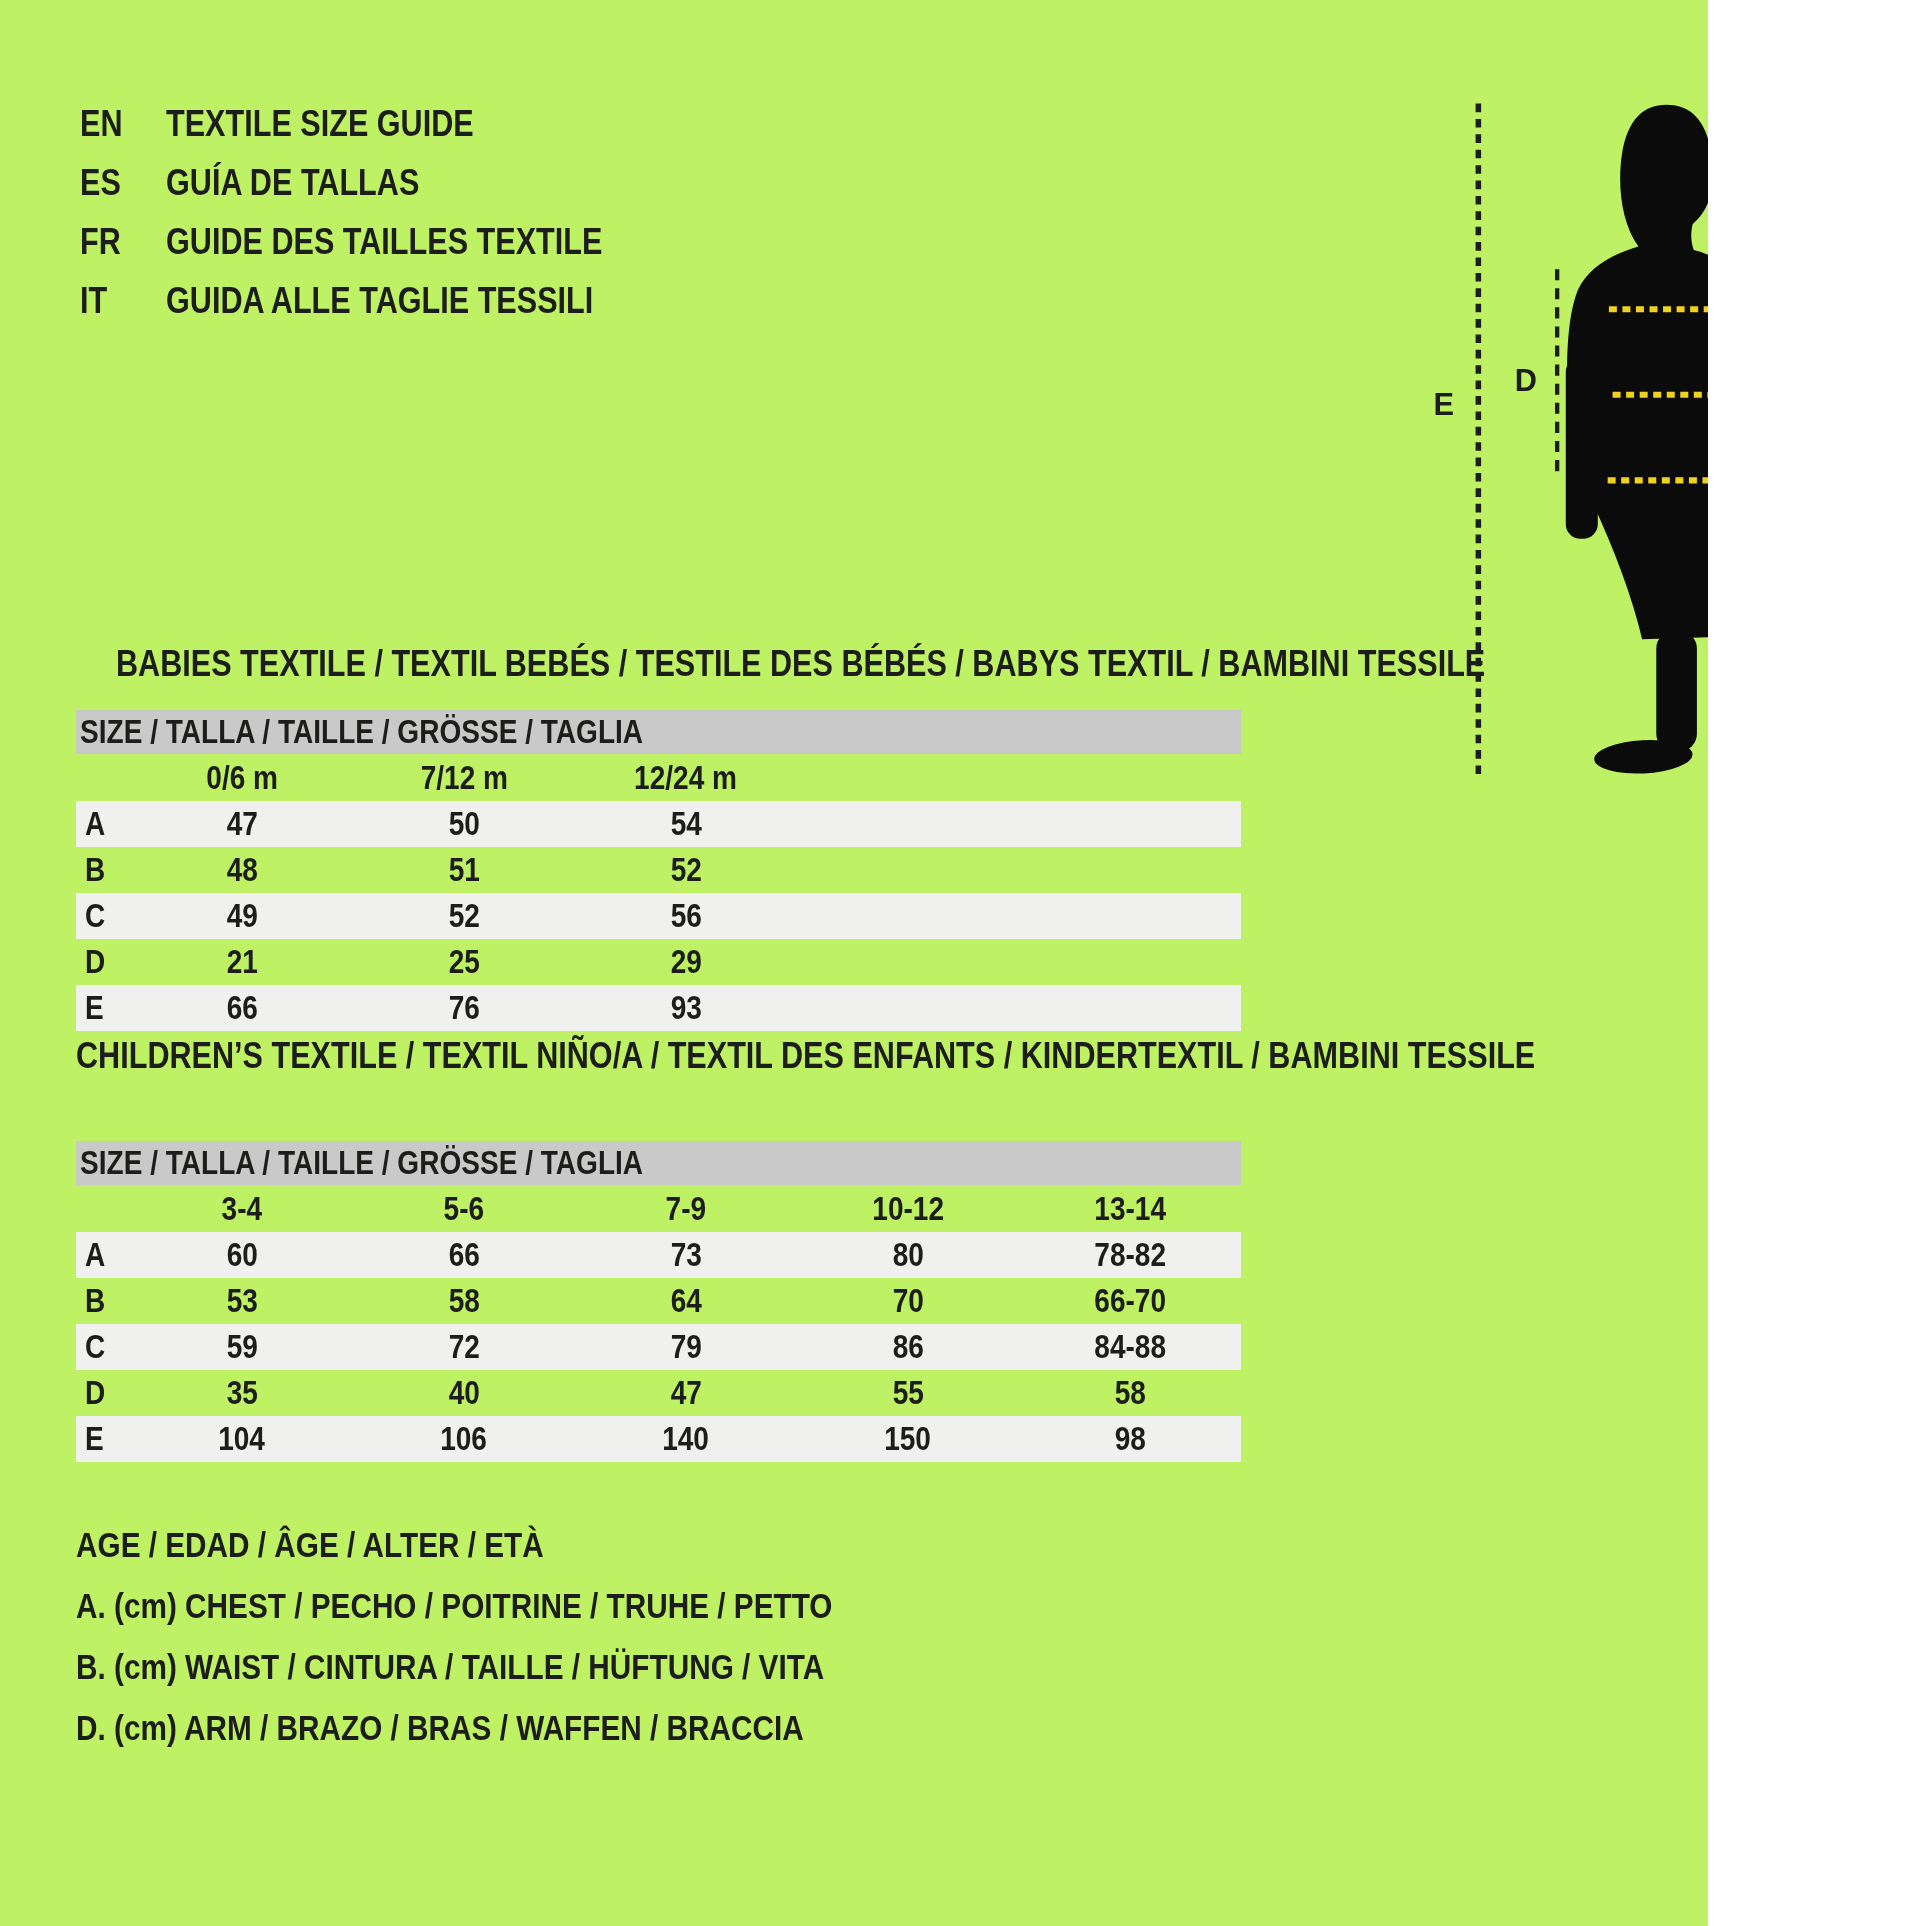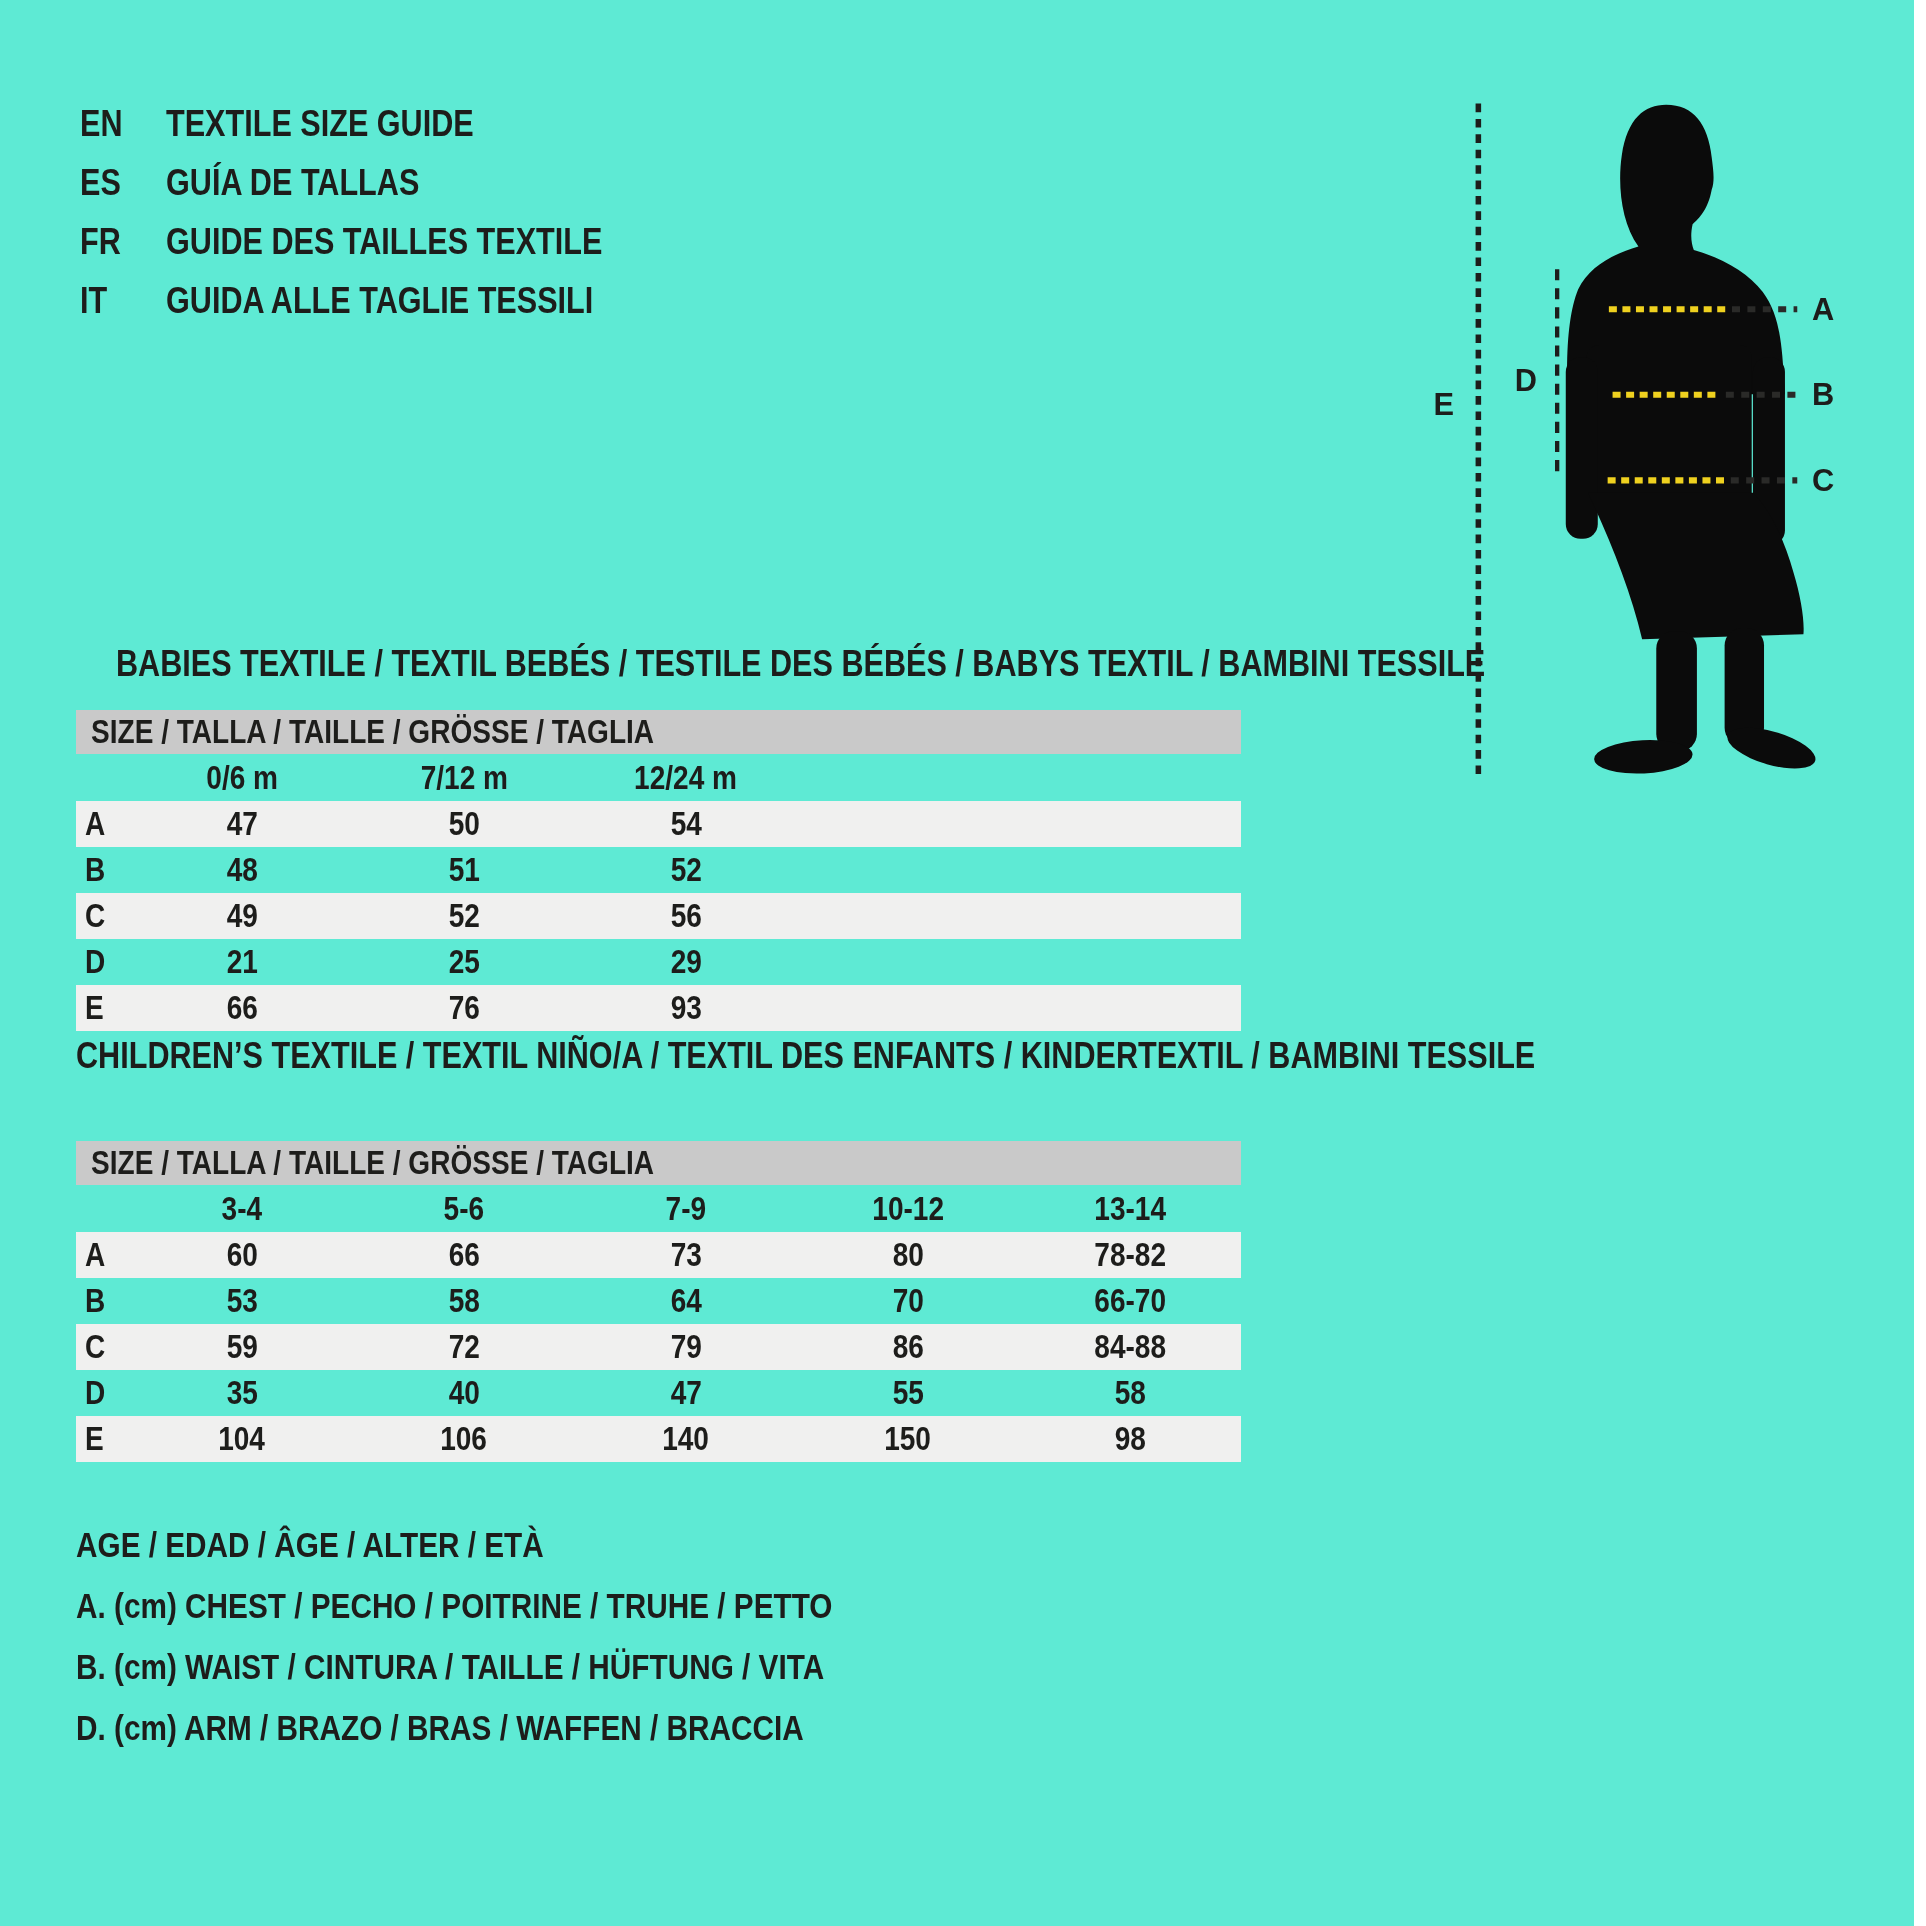--- a/index.html
+++ b/index.html
@@ -1,31 +1,31 @@
 <!DOCTYPE html>
 <html style="font-size:10px"><head>
 <meta charset="utf-8">
 <style>
   html,body{margin:0;padding:0;background:#ffffff;}
-  #canvas{position:relative;width:1914px;height:1926px;background:#5eead4;overflow:hidden;
+  #canvas{position:relative;width:1708px;height:1926px;background:#bef264;overflow:hidden;
           font-family:"Liberation Sans",sans-serif;font-weight:700;color:#1d1d1b;}
   .abs{position:absolute;}
   
   .cx{display:inline-block;transform:scaleX(0.85);transform-origin:0 50%;white-space:nowrap;}
   .cxc{display:inline-block;transform:scaleX(0.85);transform-origin:50% 50%;white-space:nowrap;}
   
   #languages{left:80px;top:94px;}
   .lang-row{height:59px;display:flex;align-items:center;font-size:36px;}
   .lang-code{width:86px;flex:0 0 86px;}
   
   .heading{font-size:36px;line-height:43px;}
   
   .sizetable{width:1165px;}
   .banner{height:44px;background:#c9c9c9;display:flex;align-items:center;
-          padding-left:15px;box-sizing:border-box;font-size:33px;}
+          padding-left:4px;box-sizing:border-box;font-size:33px;}
   .thead,.trow{display:grid;align-items:center;font-size:33px;}
   .thead{height:47px;}
   .trow{height:46px;}
   .g-babies{grid-template-columns:55px 222px 222px 222px auto;}
   .g-children{grid-template-columns:55px 222px 222px 222px 222px 222px;}
   .cell{display:flex;justify-content:center;}
   .rlabel{display:flex;justify-content:flex-start;padding-left:8.6px;}
   .stripe{background:#f0f0ef;}
   
   #legend{left:76px;top:1514px;}

